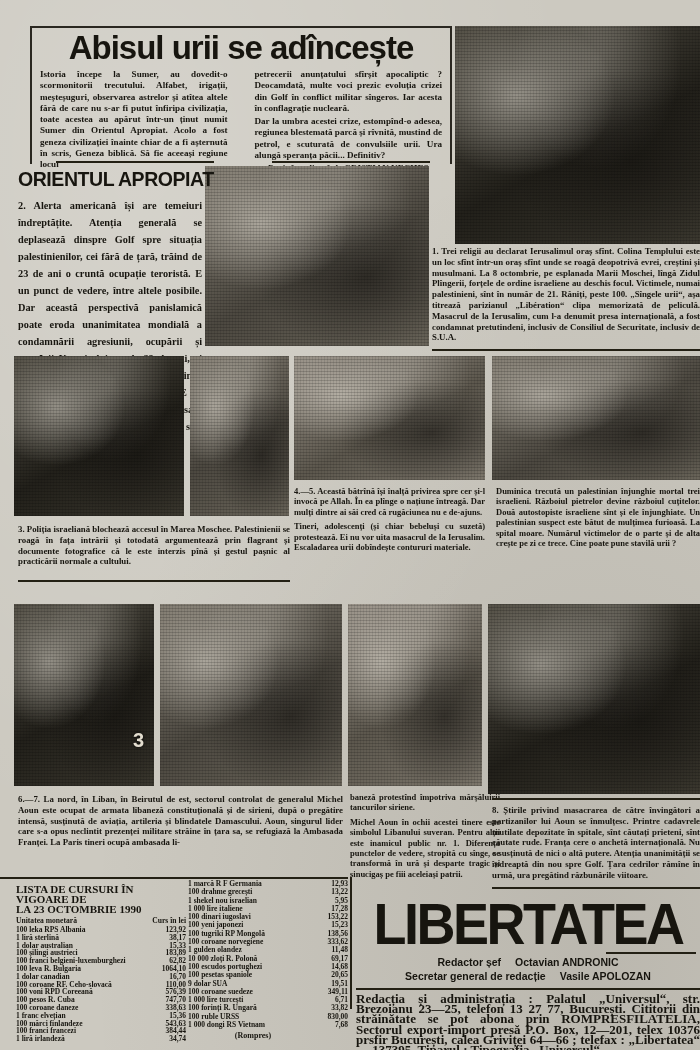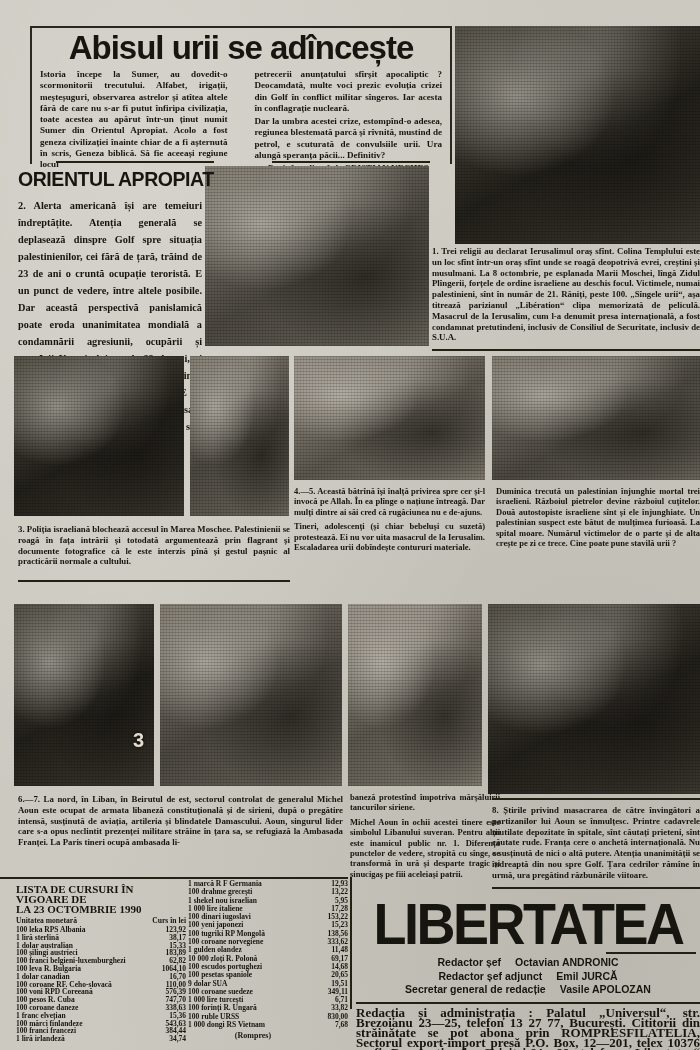--- a/index.html
+++ b/index.html
@@ -303,24 +303,20 @@
 
   <div class="abs" style="left:356px; top:896px; width:344px;">
     <div class="logo">LIBERTATEA</div>
     <div class="rule" style="left:250px; top:56px; width:90px; height:2px;"></div>
     <div class="editors">
       <div class="ed-line">
         <span>Redactor șef</span>
         <span>Octavian ANDRONIC</span>
       </div>
       <div class="ed-line">
-        <span>Redactor șef adjunct</span>
-        <span>Emil JURCĂ</span>
-      </div>
-      <div class="ed-line">
         <span>Secretar general de redacție</span>
         <span>Vasile APOLOZAN</span>
       </div>
     </div>
     <div style="height:2px; background:#232014; margin-top:5px;"></div>
     <div class="imprint just">Redacția și administrația : Palatul „Universul“, str. Brezoianu 23—25, telefon 13 27 77, București. Cititorii din străinătate se pot abona prin ROMPRESFILATELIA, Sectorul export-import presă P.O. Box, 12—201, telex 10376 prsfir București, calea Griviței 64—66 ; telefax : „Libertatea“ — 137395. Tiparul : Tipografia „Universul“</div>
   </div>
 
 </div>
 

